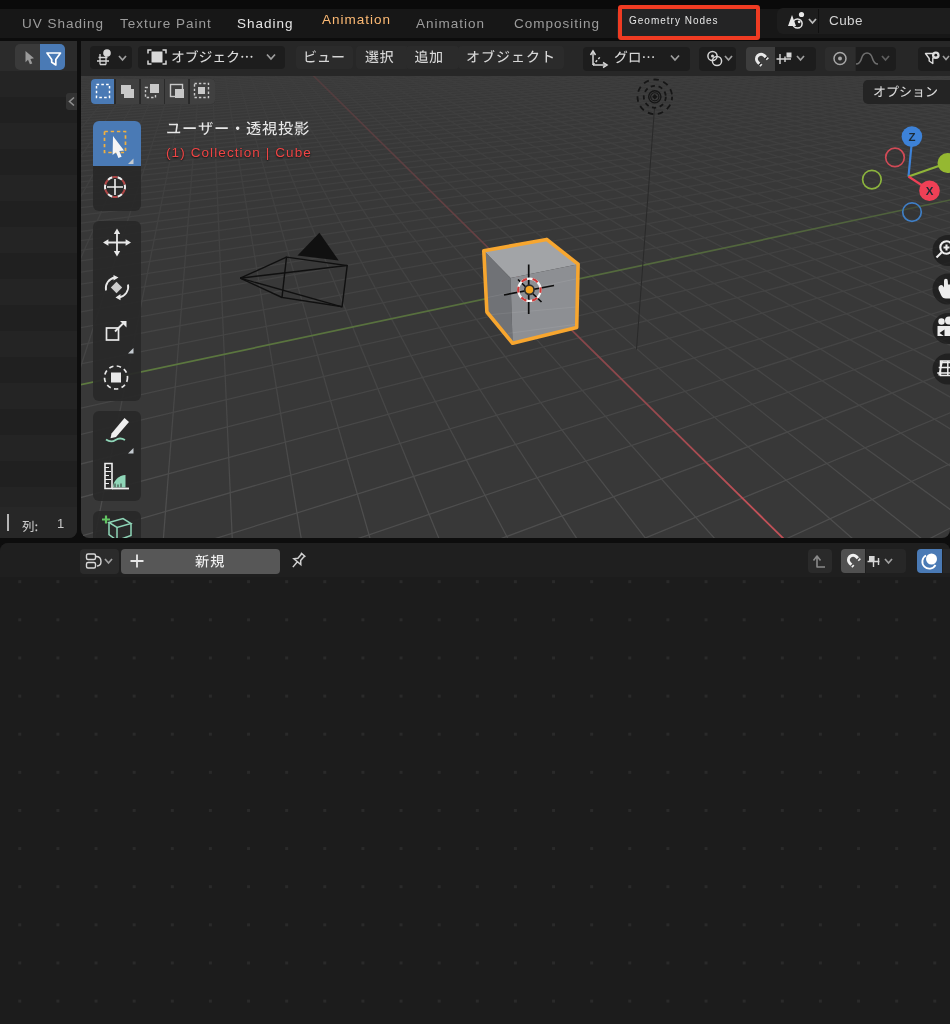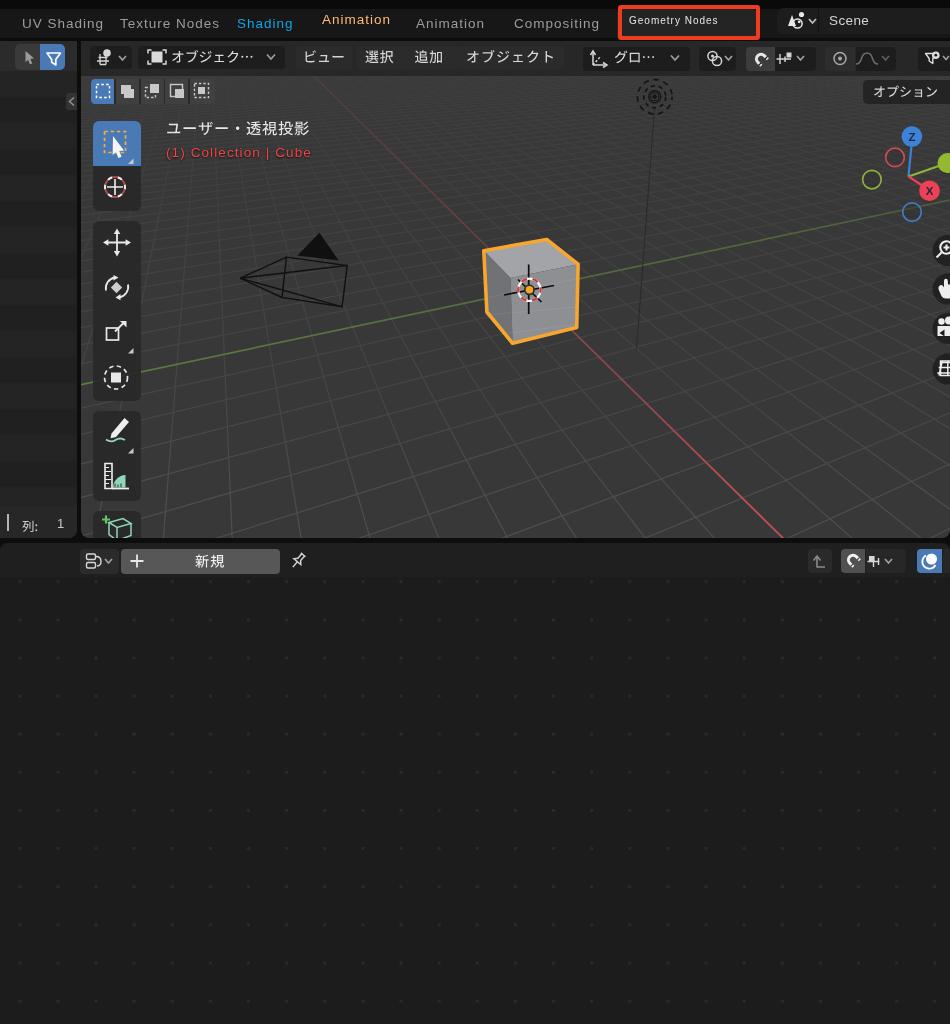--- a/index.html
+++ b/index.html
@@ -7,36 +7,36 @@
   font-family:"Liberation Sans", sans-serif; }
 .abs { position:absolute; }
 </style></head>
 <body>
 <div id="page">
 <div class="abs" style="left:0;top:0;width:950px;height:9px;background:#0a0a0a"></div>
 <div class="abs" style="left:0;top:9px;width:950px;height:29px;background:#171717"></div>
 <div class="abs" style="left:0;top:38px;width:950px;height:3px;background:#0c0c0c"></div>
 <div class="abs" style="left:617px;top:9px;width:140px;height:29px;background:#242425;border-radius:5px 5px 0 0"></div>
 <div class="abs" style="left:22px;top:16px;font-size:13.5px;letter-spacing:1px;color:#9c9c9c;white-space:nowrap">UV Shading</div>
-<div class="abs" style="left:120px;top:16px;font-size:13.5px;letter-spacing:1px;color:#9c9c9c;white-space:nowrap">Texture Nodes</div>
-<div class="abs" style="left:237px;top:16px;font-size:13.5px;letter-spacing:1px;color:#0ea5e9;white-space:nowrap">Shading</div>
+<div class="abs" style="left:120px;top:16px;font-size:13.5px;letter-spacing:1px;color:#9c9c9c;white-space:nowrap">Texture Paint</div>
+<div class="abs" style="left:237px;top:16px;font-size:13.5px;letter-spacing:1px;color:#e5e5e5;white-space:nowrap">Shading</div>
 <div class="abs" style="left:322px;top:12px;font-size:13.5px;letter-spacing:1px;color:#fdba74;white-space:nowrap">Animation</div>
 <div class="abs" style="left:416px;top:16px;font-size:13.5px;letter-spacing:1px;color:#9c9c9c;white-space:nowrap">Animation</div>
 <div class="abs" style="left:514px;top:16px;font-size:13.5px;letter-spacing:1px;color:#9c9c9c;white-space:nowrap">Compositing</div>
 <div class="abs" style="left:629px;top:15px;font-size:10px;letter-spacing:1px;color:#e5e5e5;white-space:nowrap">Geometry Nodes</div>
 <div class="abs" style="left:777px;top:8px;width:173px;height:26px;background:#1d1d1d;border-radius:6px 0 0 6px"></div>
 <svg class="abs" style="left:780px;top:10px" width="40" height="22" viewBox="0 0 40 22">
 <path d="M8 16 L12 5 L16 16 Z" fill="#e8e8e8"></path>
 <circle cx="17.5" cy="13.5" r="4.6" fill="none" stroke="#e8e8e8" stroke-width="1.5"></circle>
 <circle cx="19.2" cy="11.8" r="1.4" fill="#e8e8e8"></circle>
 <circle cx="21.5" cy="4.5" r="2.6" fill="#e8e8e8"></circle>
 <path d="M29 9 L32.5 13 L36 9" stroke="#bbbbbb" stroke-width="1.8" fill="none"></path>
 </svg>
 <div class="abs" style="left:818px;top:9px;width:1px;height:24px;background:#101010"></div>
-<div class="abs" style="left:829px;top:13px;font-size:13.5px;letter-spacing:0.4px;color:#d4d4d4">Scene</div>
+<div class="abs" style="left:829px;top:13px;font-size:13.5px;letter-spacing:0.4px;color:#d4d4d4">Cube</div>
 <div class="abs" style="left:0;top:41px;width:77px;height:497px;background:#202020;border-radius:0 0 8px 0"></div>
 <div class="abs" style="left:0;top:41px;width:77px;height:30px;background:#2b2b2b"></div>
 <div class="abs" style="left:0;top:71px;width:77px;height:26px;background:#242424"></div>
 <div class="abs" style="left:0;top:97px;width:77px;height:26px;background:#202020"></div>
 <div class="abs" style="left:0;top:123px;width:77px;height:26px;background:#242424"></div>
 <div class="abs" style="left:0;top:149px;width:77px;height:26px;background:#202020"></div>
 <div class="abs" style="left:0;top:175px;width:77px;height:26px;background:#242424"></div>
 <div class="abs" style="left:0;top:201px;width:77px;height:26px;background:#202020"></div>
 <div class="abs" style="left:0;top:227px;width:77px;height:26px;background:#242424"></div>
 <div class="abs" style="left:0;top:253px;width:77px;height:26px;background:#202020"></div>

